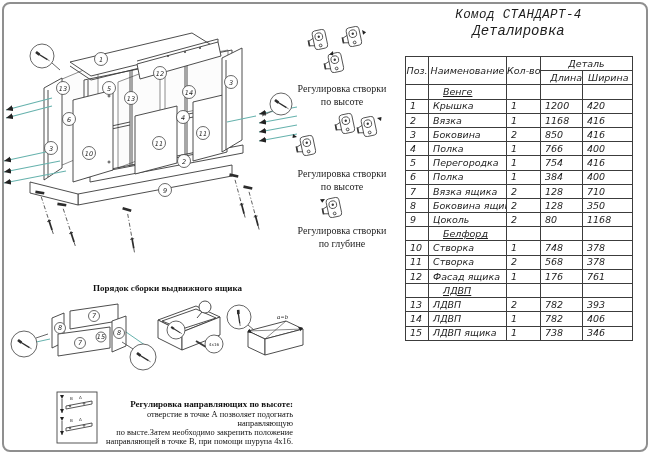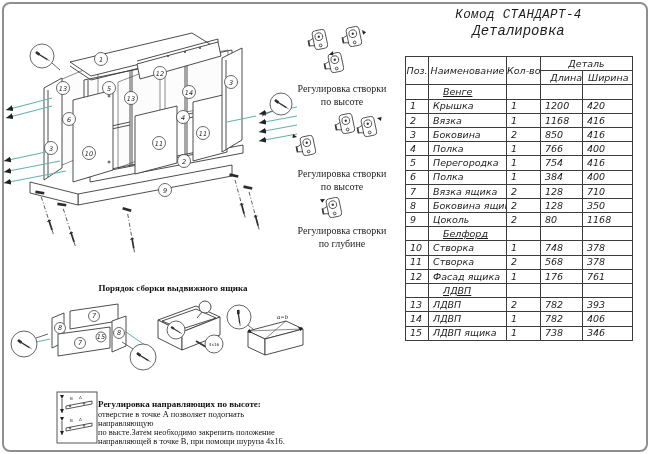--- a/index.html
+++ b/index.html
@@ -17,22 +17,22 @@
   table.parts{position:absolute;left:405px;top:56px;width:227px;border-collapse:collapse;
               table-layout:fixed;border-radius:7px;}
   table.parts th,table.parts td{border:1px solid #3c3c3c;
       font-family:"DejaVu Sans",sans-serif;font-style:italic;font-size:9.5px;color:#1d1d1d;
       height:13.2px;padding:0 0 0 4px;text-align:left;white-space:nowrap;overflow:hidden;
       font-weight:normal;line-height:1;}
   table.parts th{text-align:center;padding:0;}
   table.parts td.grp{text-decoration:underline;padding-left:14px;}
   
   .cap{width:130px;left:277px;text-align:center;font-size:10px;line-height:13px;color:#1c1c1c;}
-  .sec-title{font-weight:bold;font-size:9px;color:#111;text-align:center;}
-  .note{left:98px;top:399px;width:195px;text-align:left;color:#111;}
+  .sec-title{font-weight:bold;font-size:9px;color:#111;}
+  .note{left:98px;top:399px;width:195px;text-align:right;color:#111;}
   .note .nt{font-weight:bold;font-size:9px;line-height:10.5px;}
   .note .nl{font-size:8.4px;line-height:9.3px;}
   svg{position:absolute;left:0;top:0;}
   .co circle{fill:#fff;stroke:#444;stroke-width:.8;}
   .co text{font-family:"DejaVu Sans",sans-serif;font-style:italic;font-size:6.5px;fill:#222;
            text-anchor:middle;stroke:none;}
   .lbl-small{font-family:"DejaVu Sans",sans-serif;font-size:4.2px;fill:#333;stroke:none;}
   .lbl-dim{font-family:"Liberation Serif",serif;font-style:italic;font-size:6.5px;fill:#222;stroke:none;}
 </style>
 </head>

